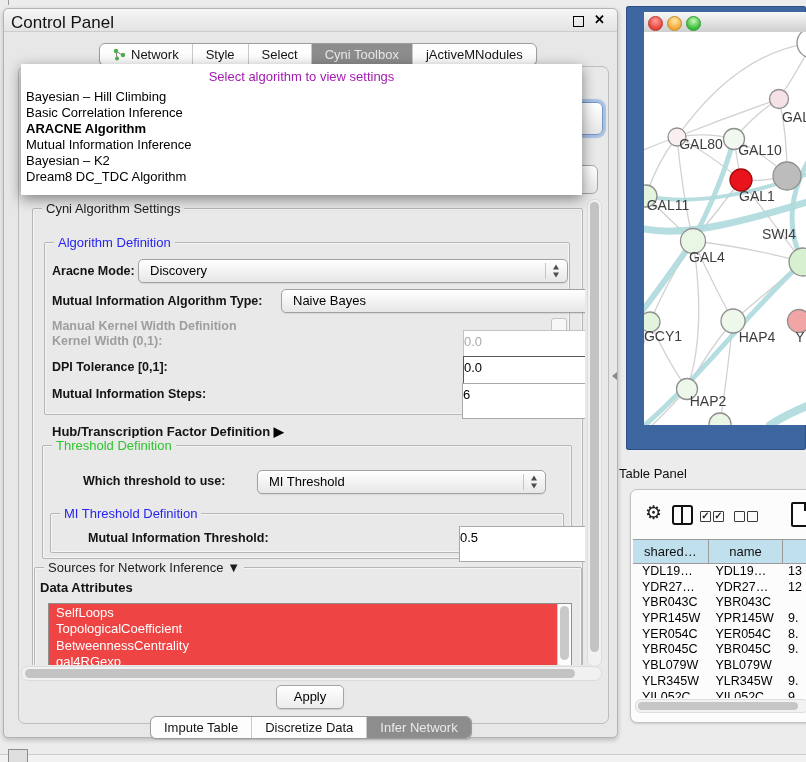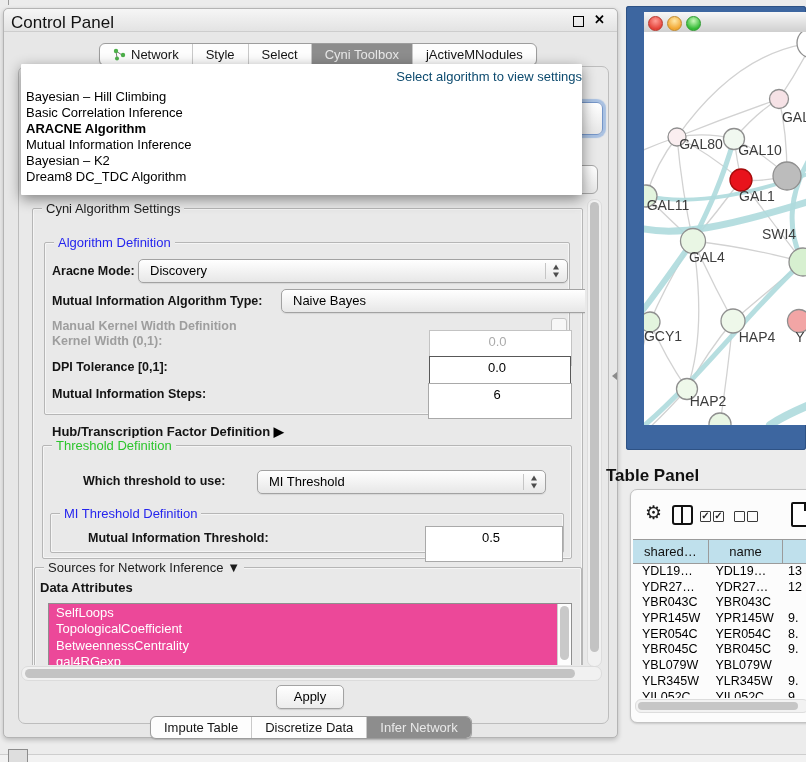--- a/index.html
+++ b/index.html
@@ -44,21 +44,21 @@
          border-radius:5px;height:22px;box-shadow:0 1px 1px rgba(0,0,0,.08);}
   .combo .cval{position:absolute;left:11px;top:3px;font-size:13px;color:#000;white-space:nowrap;}
   .combo .csep{position:absolute;right:21px;top:3px;bottom:3px;width:1px;background:#c5c5c5;}
   .stepper{position:absolute;right:6px;top:50%;width:9px;height:13px;transform:translateY(-50%);}
   .stepper:before{content:"";position:absolute;left:1px;top:0;border-left:3.5px solid transparent;
          border-right:3.5px solid transparent;border-bottom:5px solid #4c4c4c;}
   .stepper:after{content:"";position:absolute;left:1px;bottom:0;border-left:3.5px solid transparent;
          border-right:3.5px solid transparent;border-top:5px solid #4c4c4c;}
 
   .numfield{position:absolute;background:#fff;border:1px solid #a9a9a9;font-size:13px;color:#000;
-            text-align:center;padding:3px 6px 12px 0;height:19px;box-sizing:content-box;}
+            text-align:left;padding:3px 6px 12px 0;height:19px;box-sizing:content-box;margin-left:34px;}
   .numfield.dis{color:#ababab;border-color:#c3c3c3;}
   .numfield.strong{border:1.5px solid #585858;}
 
   .chk{position:absolute;width:14px;height:14px;border:1px solid #c4c4c4;background:#f7f7f7;border-radius:3px;}
 
   .arrow-r{display:inline-block;font-size:13px;color:#000;}
   
   #attr-list{left:44px;top:594px;width:522px;height:62px;border:1px solid #8f8f8f;background:#fff;display:flex;}
   #attr-items{flex:1;background:#3c70d9;}
   .aitem{font-size:13px;color:#fff;padding:1px 0 1px 7px;height:14.4px;white-space:nowrap;overflow:hidden;}
@@ -70,21 +70,21 @@
   .sb-thumb{position:absolute;background:#c3c3c3;border-radius:6px;}
 
   
   #apply-btn{left:272px;top:676px;width:66px;height:22px;background:linear-gradient(#ffffff,#ececec);
              border:1px solid #a3a3a3;border-radius:5px;font-size:13px;color:#000;text-align:center;
              line-height:21px;box-shadow:0 1px 1px rgba(0,0,0,.12);}
 
   
   #algo-popup{left:17px;top:55px;width:561px;height:131px;background:#fff;z-index:50;
               border-radius:1px;box-shadow:0 4px 14px rgba(0,0,0,.45);}
-  #algo-placeholder{top:5px;left:0;right:0;text-align:right;font-size:13px;color:#0c4a6e;}
+  #algo-placeholder{top:5px;left:0;right:0;text-align:center;font-size:13px;color:#a21caf;}
   #algo-items{position:absolute;left:5px;top:25px;right:4px;}
   .pitem{font-size:13px;color:#000;height:16px;line-height:16px;white-space:nowrap;}
   .pitem.bold{font-weight:700;}
 
   
   .peek-combo{position:absolute;background:linear-gradient(#ffffff,#e6e6e6);border:1px solid #a6a6a6;border-radius:6px;z-index:10;}
   .peek-combo.focus{border:1px solid #7596c8;box-shadow:0 0 1px 3px rgba(125,165,220,.6);}
 
   
   #splitter-arrow{left:612px;top:372px;width:0;height:0;border-top:4px solid transparent;
@@ -95,21 +95,21 @@
              box-shadow:inset 0 0 0 1px #2e5285;}
   #net-inner{left:644px;top:12px;width:162px;height:413px;background:#fff;}
   #net-titlebar{left:0;top:0;right:0;height:20px;background:linear-gradient(#f7f7f7,#cfcfcf);border-bottom:1px solid #9a9a9a;}
   .tl{position:absolute;top:3.5px;width:13px;height:13px;border-radius:50%;}
   .tl.red{left:4px;background:radial-gradient(circle at 50% 30%,#ff9d96,#e4433a 70%);border:.5px solid #b8362c;}
   .tl.yellow{left:23px;background:radial-gradient(circle at 50% 30%,#ffe9a8,#f2a833 70%);border:.5px solid #c08a2d;}
   .tl.green{left:42px;background:radial-gradient(circle at 50% 30%,#c9f7b9,#35bb37 70%);border:.5px solid #2d9a2f;}
   #net-canvas{left:0;top:20px;width:162px;height:393px;background:#fff;overflow:hidden;}
 
   
-  #tp-title{left:606px;top:466px;font-size:17px;color:#111;font-weight:bold;}
+  #tp-title{left:619px;top:466px;font-size:13px;color:#111;}
   #tp-card{left:630px;top:489px;width:180px;height:232px;background:#fcfcfc;border:1px solid #c3c3c3;
            border-radius:7px 0 0 7px;box-shadow:0 1px 2px rgba(0,0,0,.15);}
   #gear-ico{left:14px;top:13px;font-size:19px;color:#1b1b1b;line-height:19px;}
   #split-ico{left:41px;top:15px;width:17px;height:16px;border:2px solid #111;border-radius:3px;}
   #split-ico:before{content:"";position:absolute;left:7px;top:0;bottom:0;width:2px;background:#111;}
   .minichk{position:absolute;top:21px;width:9px;height:9px;border:1.5px solid #3a3a3a;border-radius:1px;font-size:10px;
            line-height:8px;text-align:center;color:#222;font-weight:700;}
   #doc-ico{left:160px;top:12px;width:18px;height:21px;border:2px solid #111;border-radius:2px;background:#fff;}
   #doc-ico:before{content:"";position:absolute;right:-2px;top:-2px;width:7px;height:7px;background:#fcfcfc;border-left:2px solid #111;border-bottom:2px solid #111;}
 
@@ -197,21 +197,21 @@
       <div class="numfield" style="left:393px;top:326px;width:130px;">0.5</div>
 
       <div class="grp" style="left:2px;top:367px;width:546px;height:140px;">
         <span class="gtitle">
           <span>Sources for Network Inference</span>
           <span> ▼</span>
         </span>
       </div>
       <span class="lbl" style="left:8px;top:380px;font-size:13px;">Data Attributes</span>
       <div class="abs" id="attr-list" style="left:16px;top:403px;">
-        <div id="attr-items" style="background: #ec4899;">
+        <div id="attr-items" style="background: #ef4444;">
             <div class="aitem">SelfLoops</div>
             <div class="aitem">TopologicalCoefficient</div>
             <div class="aitem">BetweennessCentrality</div>
             <div class="aitem">gal4RGexp</div>
           </div>
         <div id="attr-sb">
             <div class="thumb"></div>
           </div>
       </div>
     </div>

